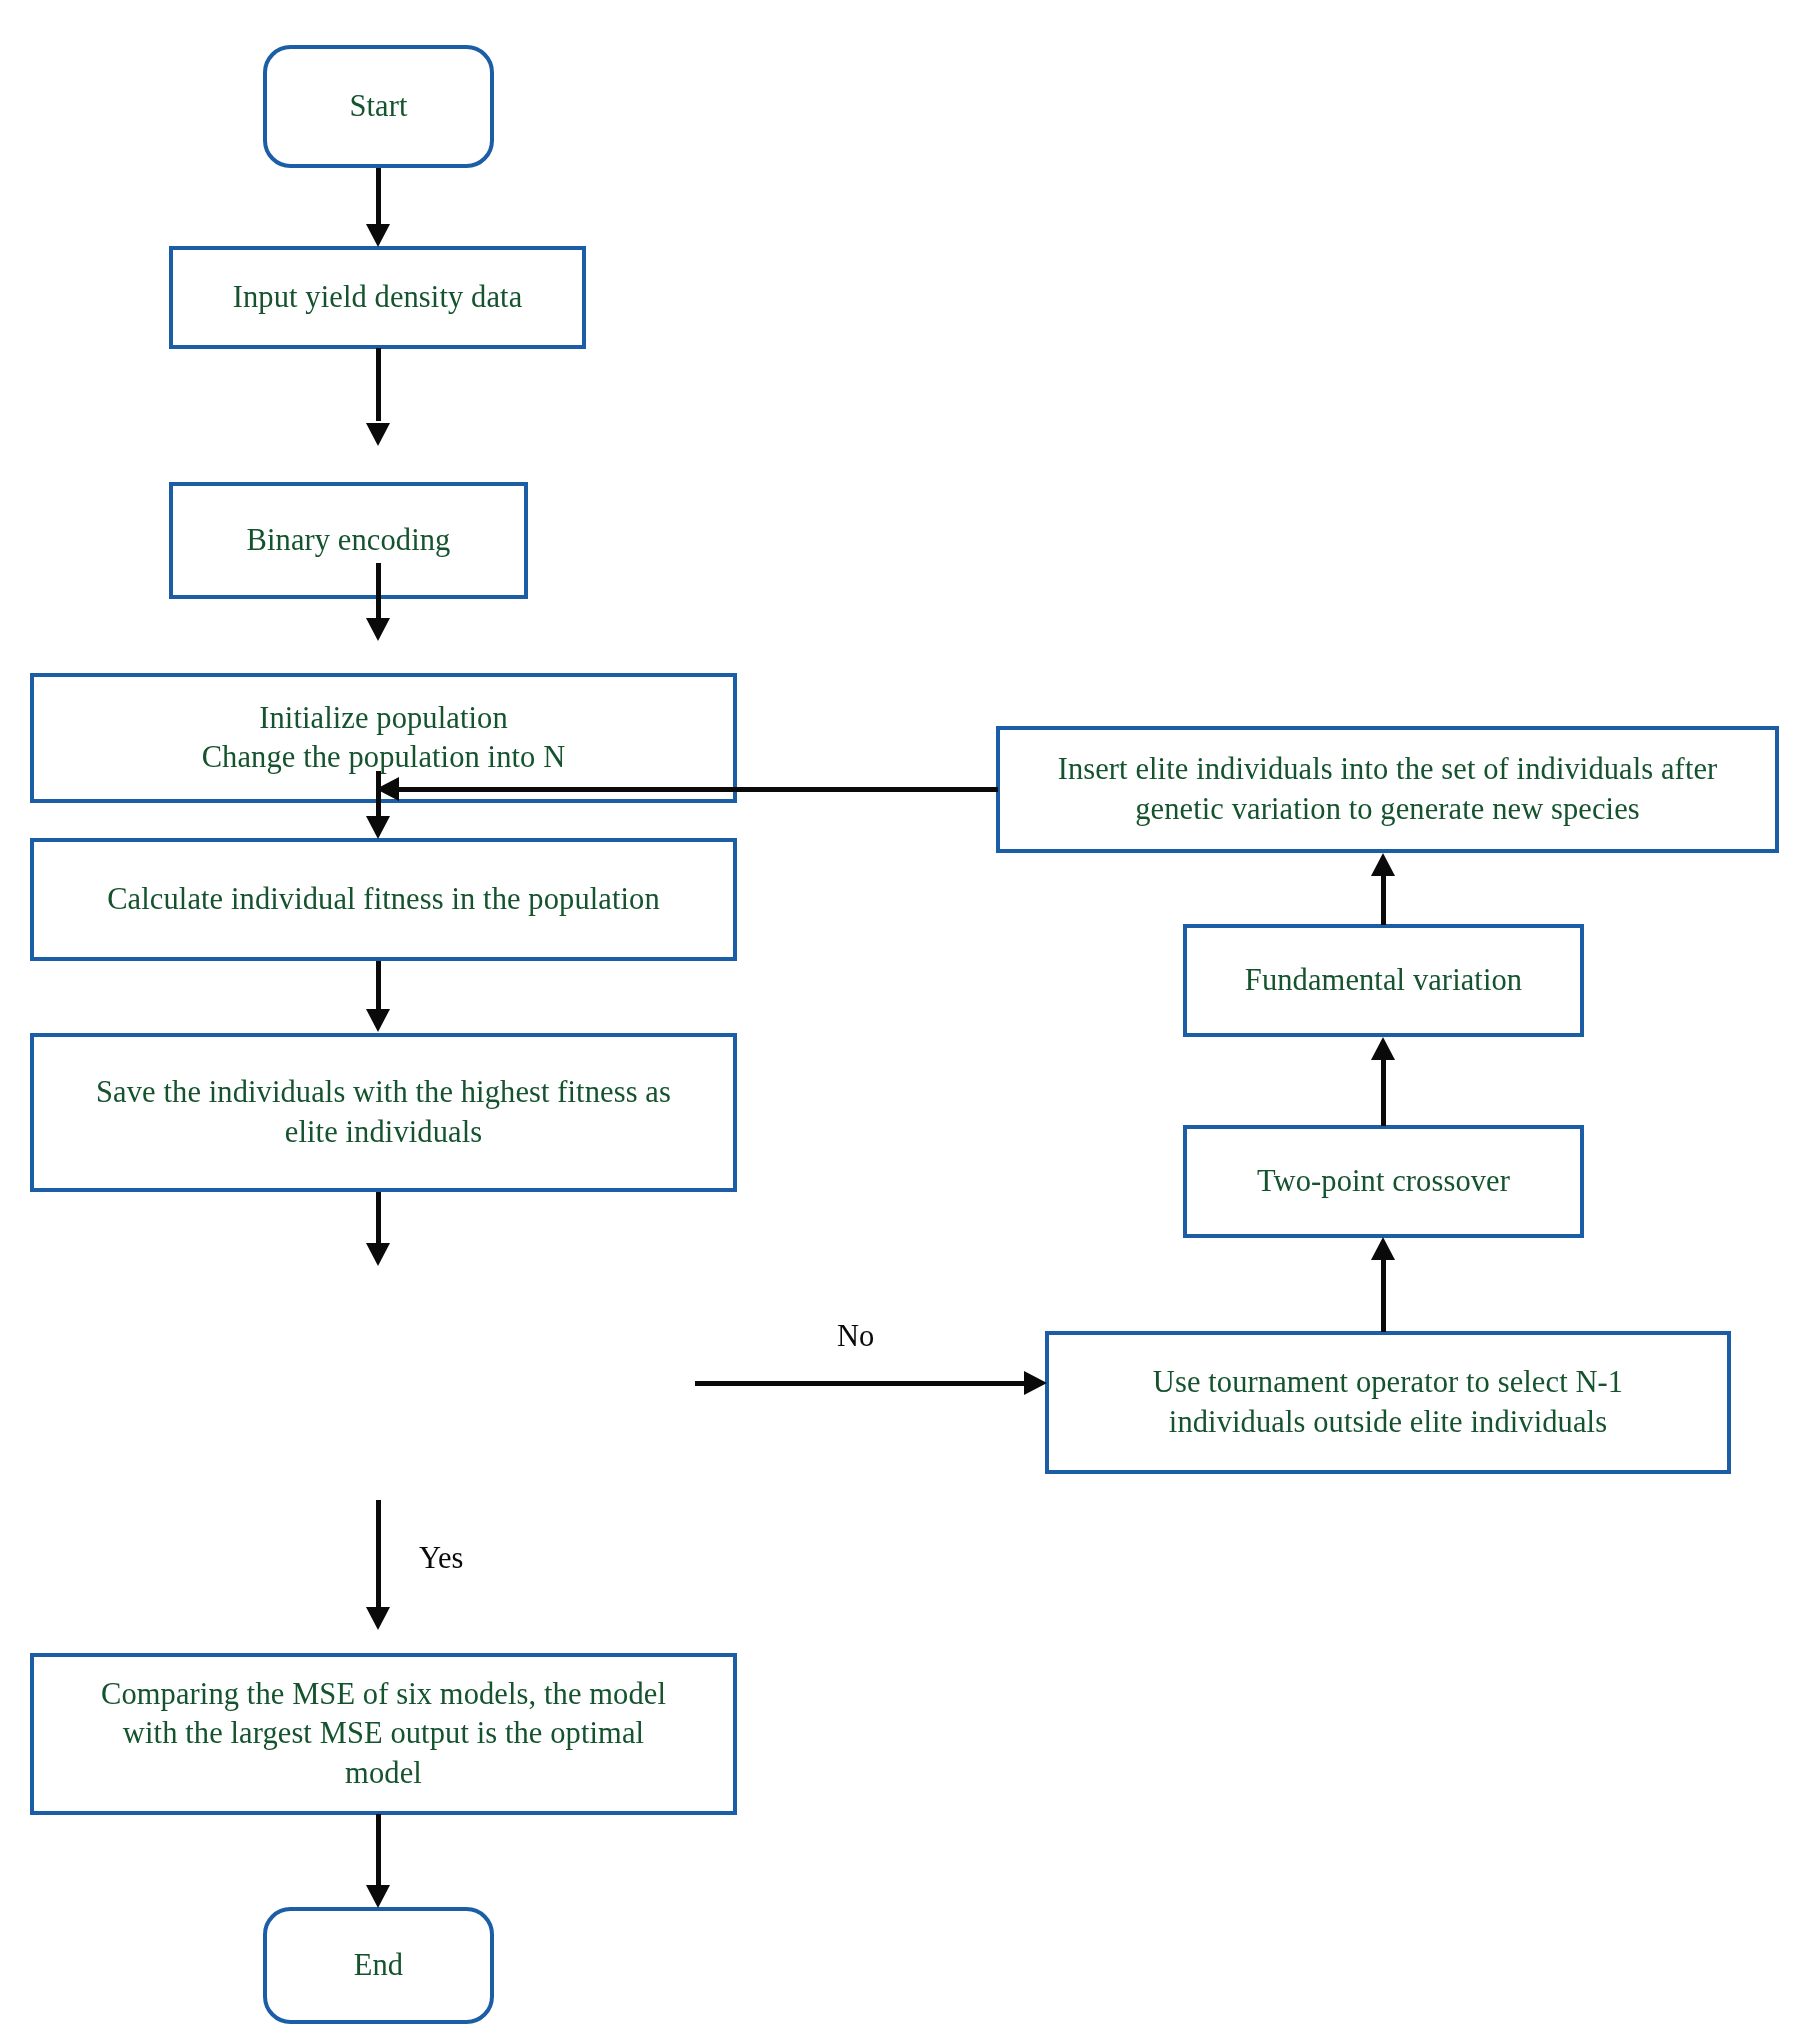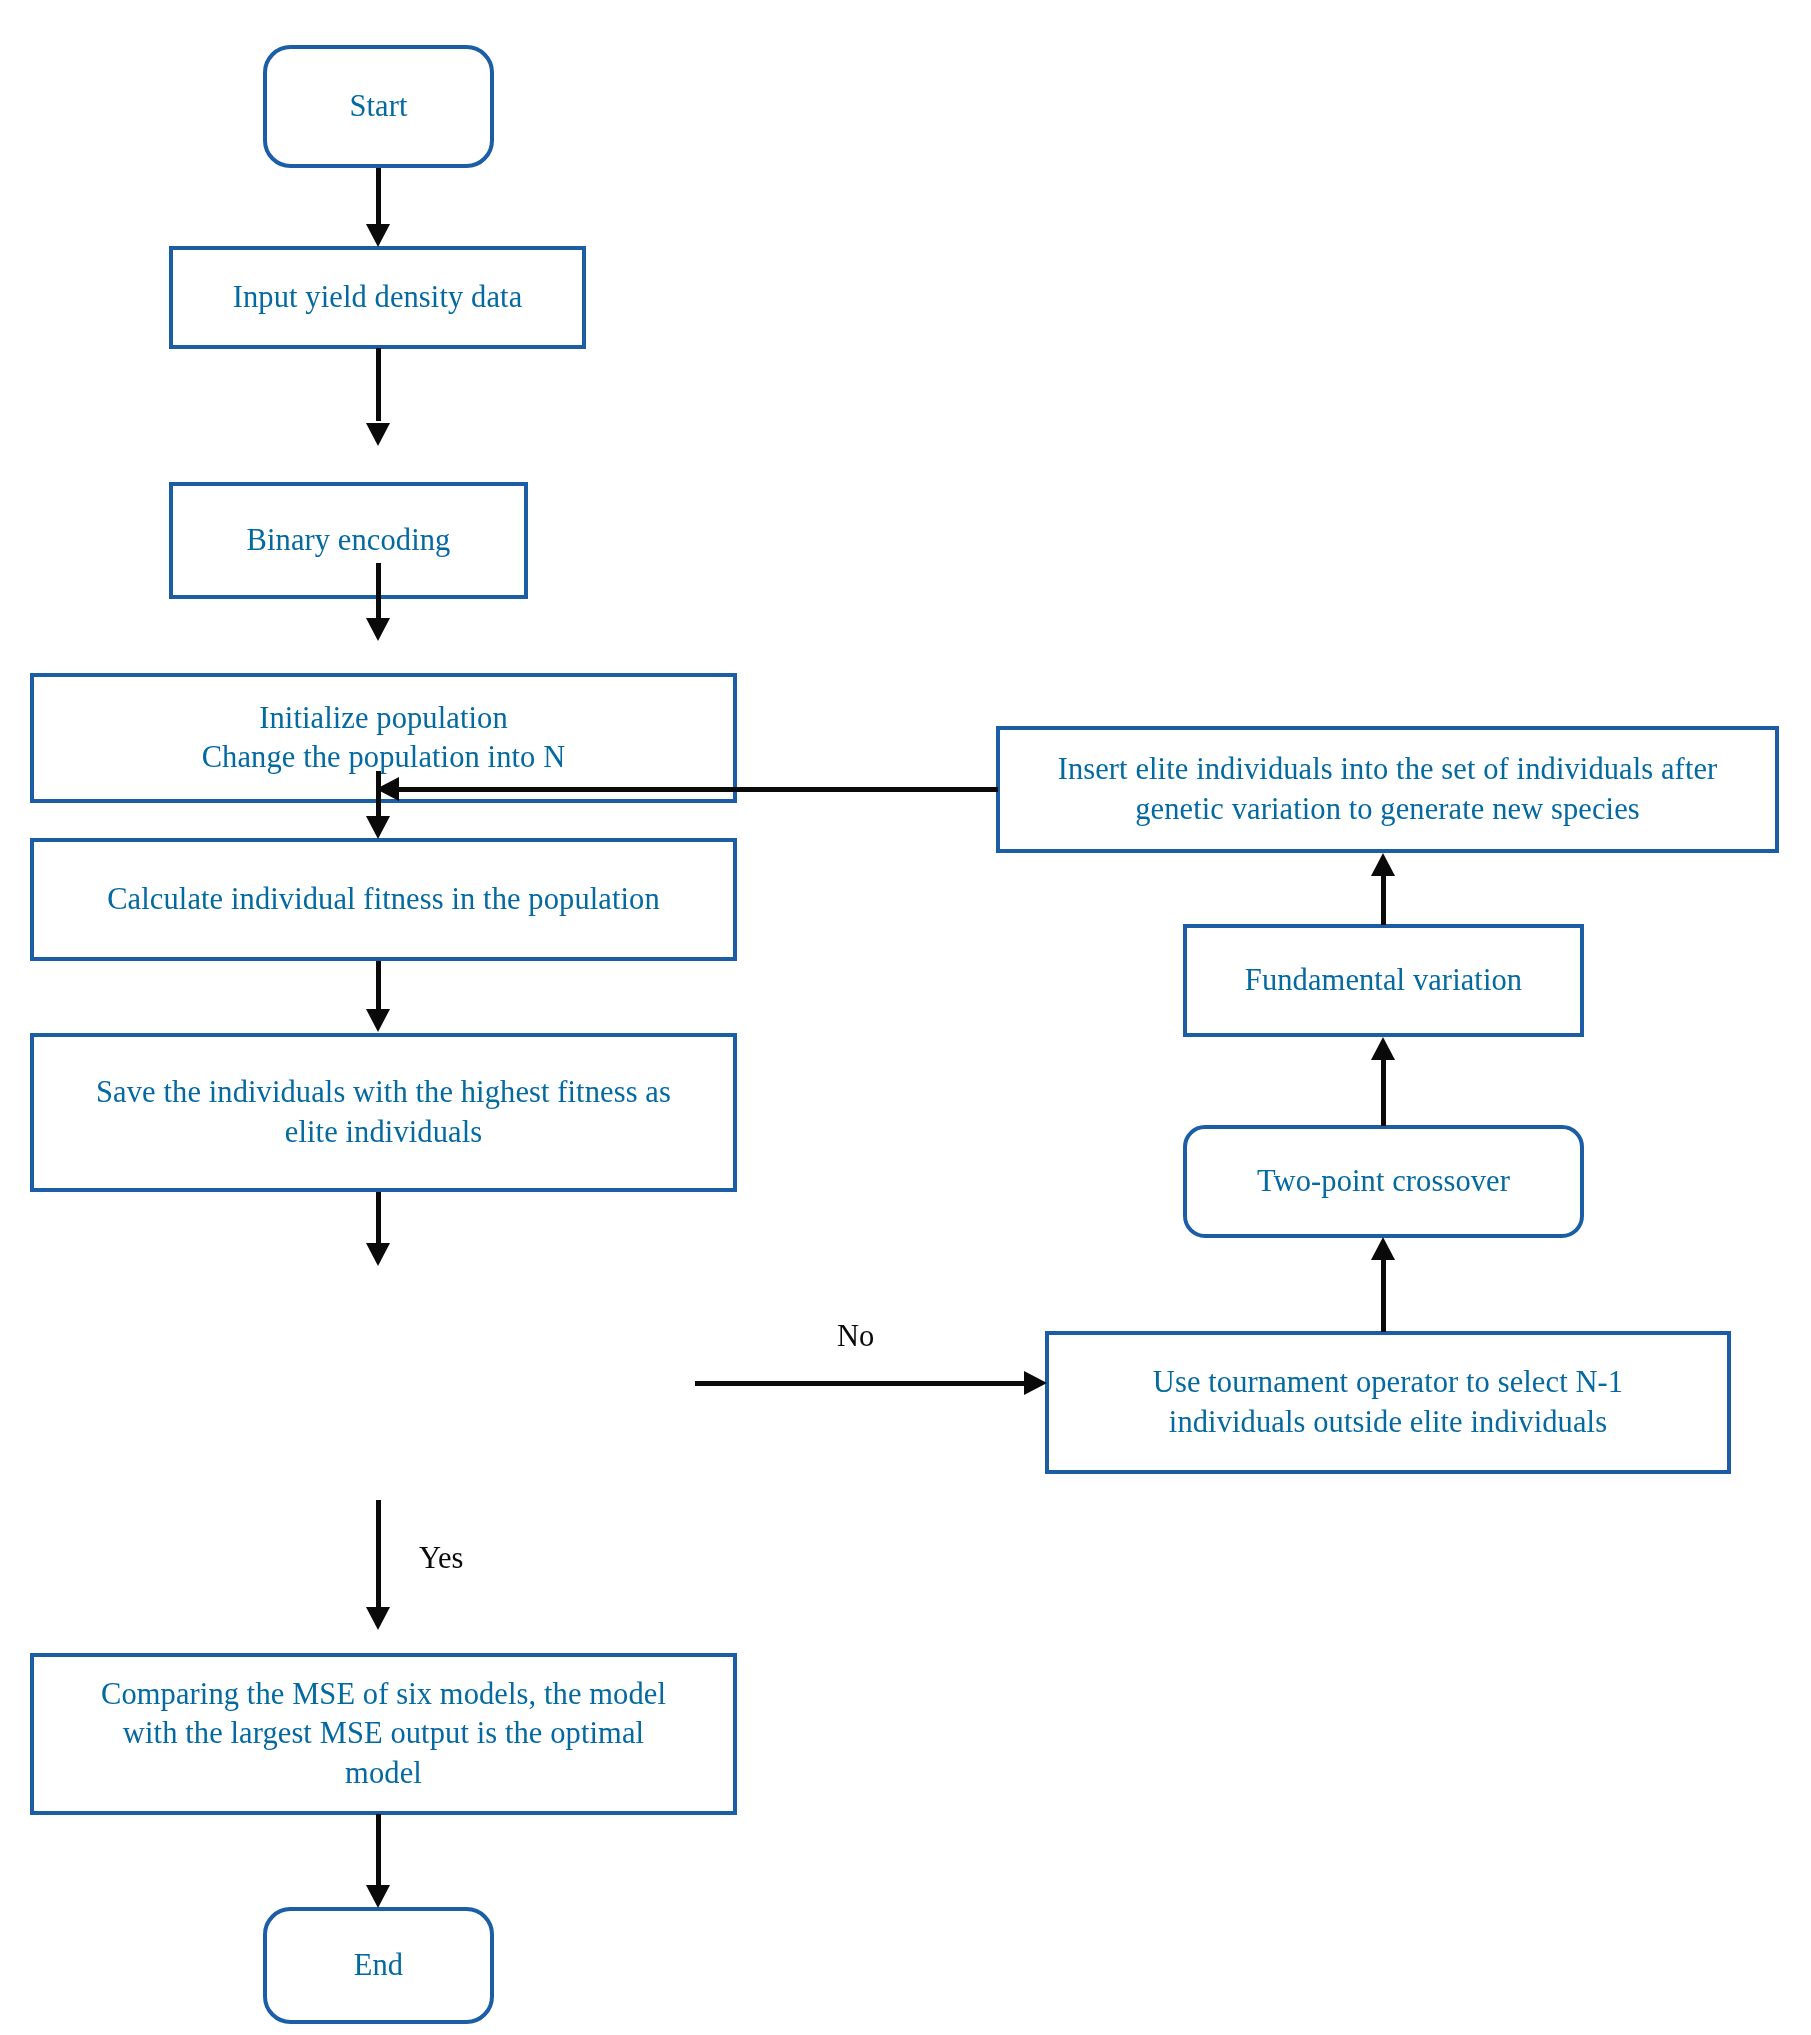--- a/index.html
+++ b/index.html
@@ -15,21 +15,21 @@
     position:absolute;
     box-sizing:border-box;
     background:#ffffff;
     border:4.2px solid #1B5EA6;
     display:flex;
     align-items:center;
     justify-content:center;
     text-align:center;
   }
   .node .txt{
-    color:#0369a1;
+    color:#14532d;
     font-size:30.5px;
     line-height:1.28;
     letter-spacing:0.1px;
     padding:0 10.8px;
     white-space:pre-line;
   }
   .terminator{ border-radius:27.5px; }
   .decision{
     position:absolute;
     background:transparent;
@@ -119,21 +119,21 @@
 
   <div class="node" style="left:996px;top:726px;width:783px;height:127px;">
     <span class="txt">Insert elite individuals into the set of individuals after
 genetic variation to generate new species</span>
   </div>
 
   <div class="node" style="left:1183px;top:924px;width:401px;height:113px;">
     <span class="txt">Fundamental variation</span>
   </div>
 
-  <div class="node" style="left:1183px;top:1125px;width:401px;height:113px;border-radius:22px;">
+  <div class="node" style="left:1183px;top:1125px;width:401px;height:113px;">
     <span class="txt">Two-point crossover</span>
   </div>
 
   <div class="node" style="left:1045px;top:1331px;width:686px;height:143px;">
     <span class="txt">Use tournament operator to select N-1
 individuals outside elite individuals</span>
   </div>
 
   <div class="edge edge-v" style="left:376px;top:168px;height:57px;"></div>
   <div class="arrow arrow-down" style="left:366px;top:224px;"></div>

